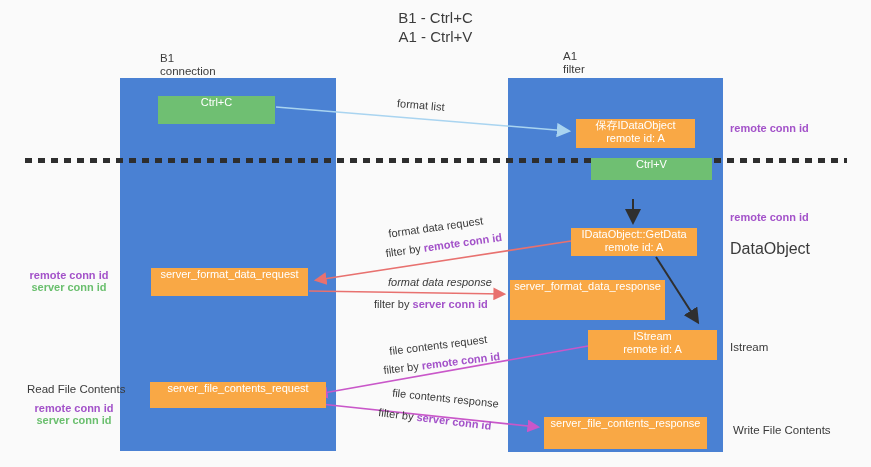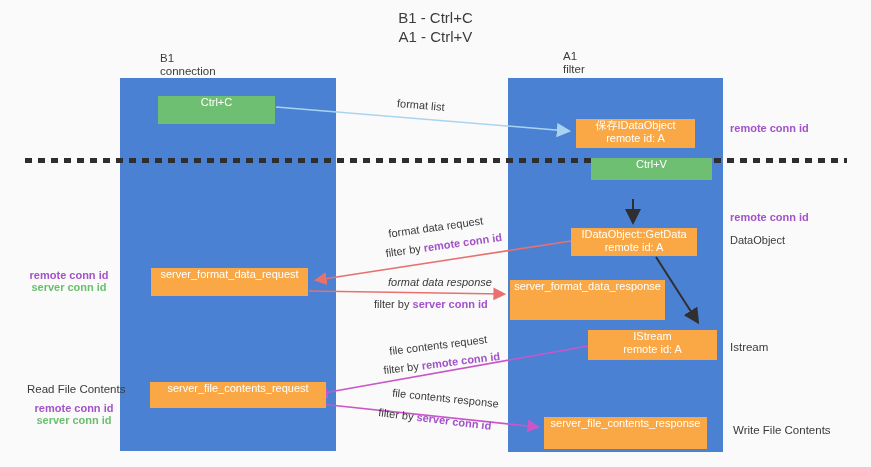--- a/index.html
+++ b/index.html
@@ -132,21 +132,21 @@
     <span class="pre">filter by </span><span class="purple">remote conn id</span>
   </div>
 
   <div class="lbl" style="left:392px; top:392px; transform:rotate(6deg);">file contents response</div>
   <div class="lbl" style="left:378px; top:413px; transform:rotate(7deg);">
     <span class="pre">filter by </span><span class="purple">server conn id</span>
   </div>
 
   <div class="lbl purple" style="left:730px; top:122px;">remote conn id</div>
   <div class="lbl purple" style="left:730px; top:211px;">remote conn id</div>
-  <div class="lbl" style="left:730px; top:234px; font-size:11px;text-align:center;">DataObject</div>
+  <div class="lbl" style="left:730px; top:240px; font-size:16px;text-align:center;">DataObject</div>
   <div class="lbl" style="left:730px; top:341px; font-size:11.5px;">Istream</div>
   <div class="lbl" style="left:733px; top:424px; font-size:11.5px;">Write File Contents</div>
 
   <div class="lbl ctr" style="left:20px; top:269px; width:98px;">
     <div class="purple">remote conn id</div>
     <div class="greent">server conn id</div>
   </div>
   <div class="lbl" style="left:27px; top:383px; font-size:11.5px;">Read File Contents</div>
   <div class="lbl ctr" style="left:25px; top:402px; width:98px;">
     <div class="purple">remote conn id</div>

